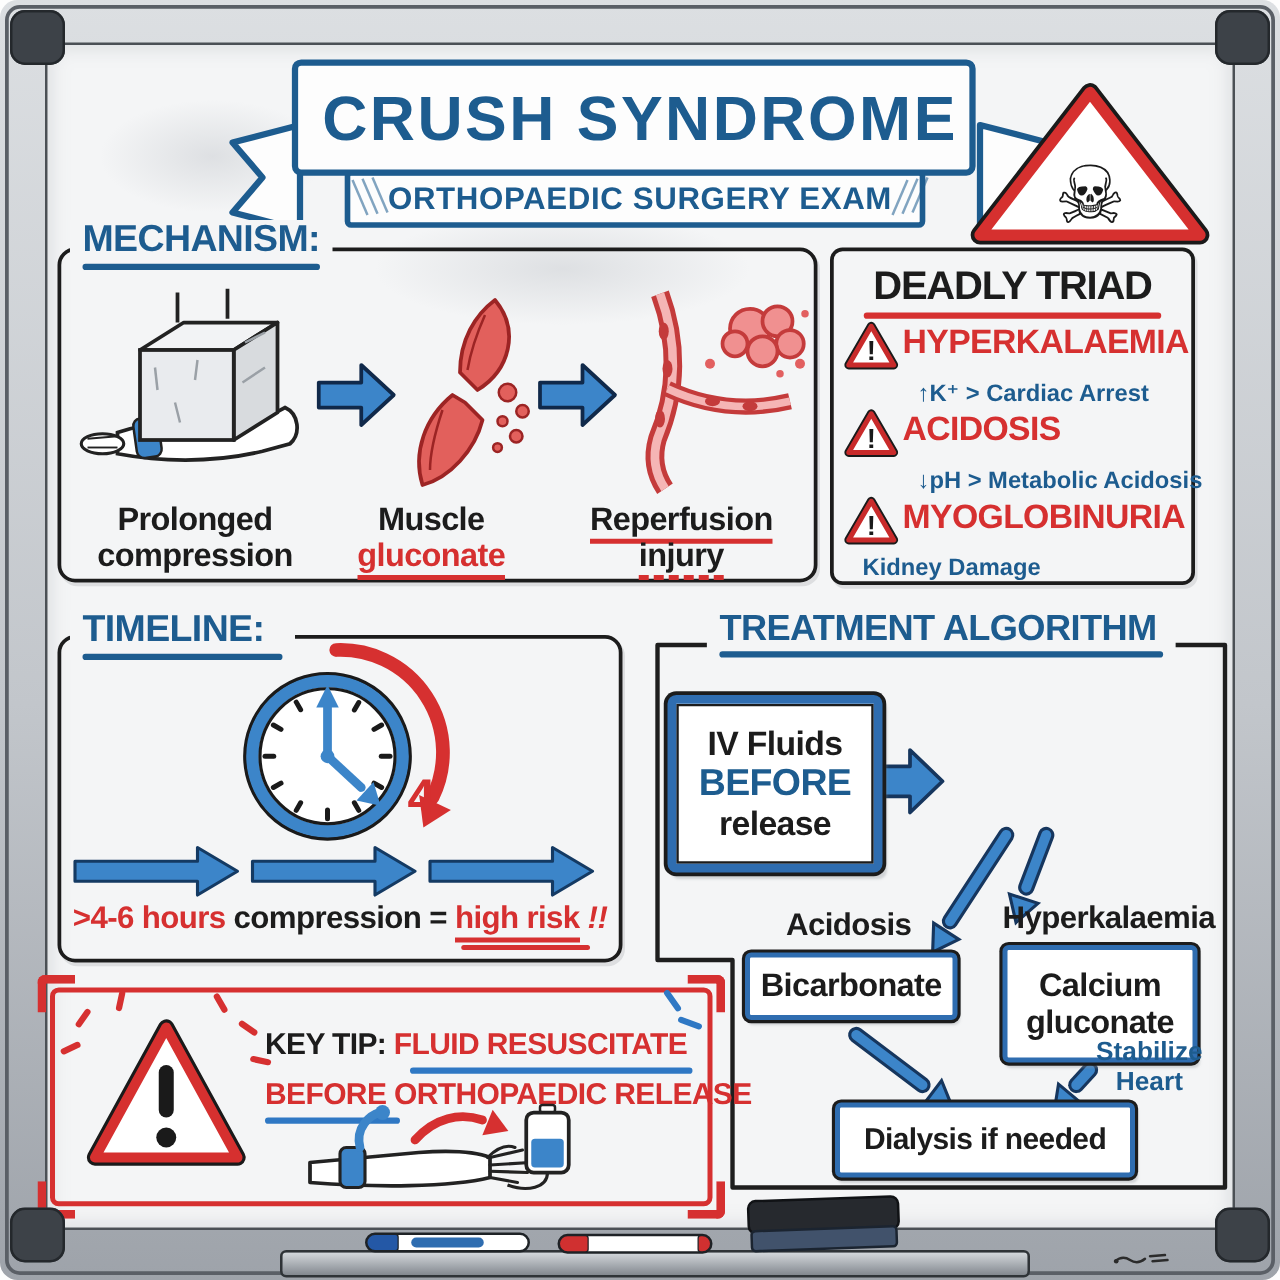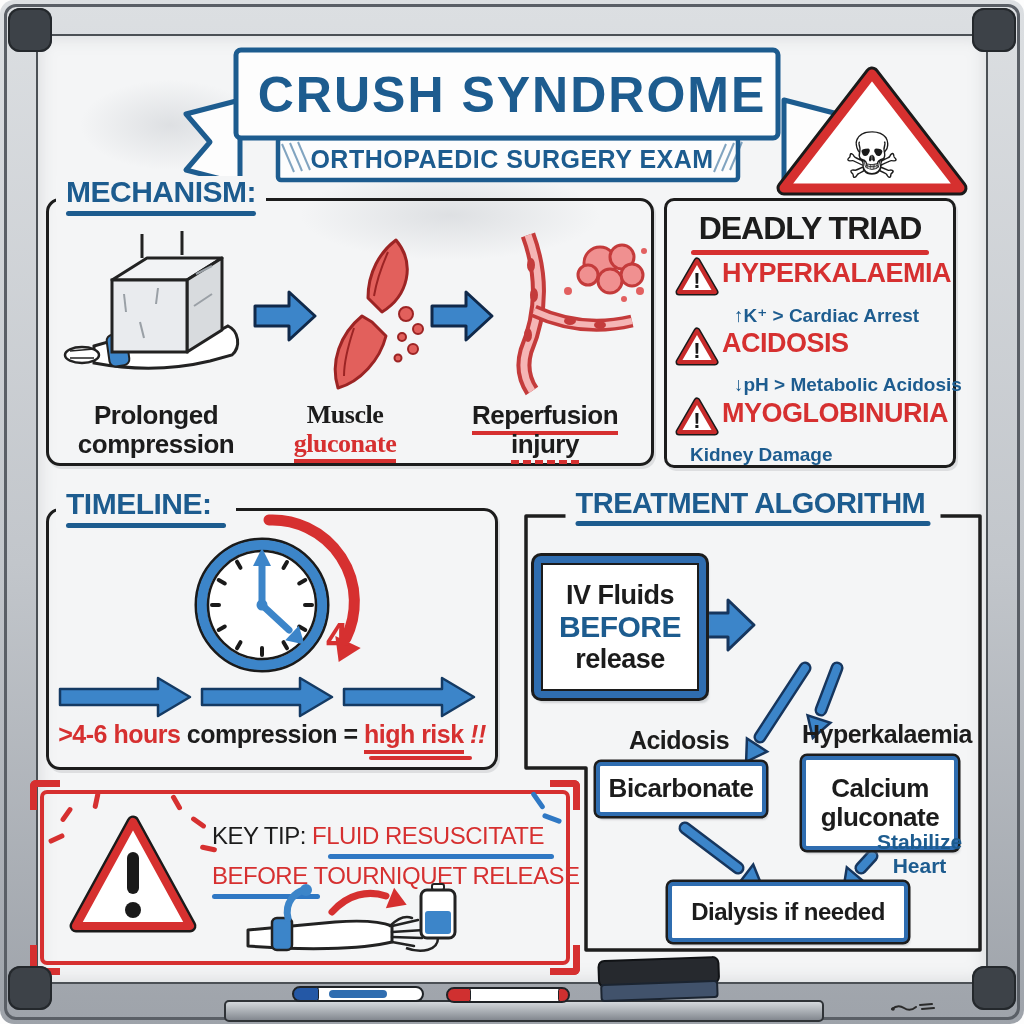--- a/index.html
+++ b/index.html
@@ -79,21 +79,21 @@
     font-weight:bold;color:var(--ink);line-height:1.12;letter-spacing:-.5px;}
   .t-box.thick{border-width:7px;box-shadow:0 0 0 3px var(--ink),inset 0 0 0 2px var(--ink),3px 5px 2px rgba(140,146,152,.35);border-radius:7px;}
   .flow-label{position:absolute;font-size:25px;font-weight:bold;color:var(--ink);
     text-align:center;letter-spacing:-.5px;white-space:nowrap;}
   .stab-note{position:absolute;font-size:21px;font-weight:bold;color:var(--blue);
     text-align:center;line-height:1.15;}
   
   .kt-box{position:absolute;left:0;top:0;width:100%;height:100%;
     border:4.5px solid var(--red);border-radius:7px;}
   .bracket{position:absolute;width:30px;height:30px;border:0 solid var(--red);}
-  .kt-line{position:absolute;font-size:24px;font-weight:normal;letter-spacing:-.5px;white-space:nowrap;}
+  .kt-line{position:absolute;font-size:24px;font-weight:bold;letter-spacing:-.5px;white-space:nowrap;}
   .kt-bar{position:absolute;height:5px;background:#2f78c4;border-radius:3px;}
   .dash{position:absolute;width:17px;height:5px;background:var(--red);border-radius:3px;}
   .sparkle{position:absolute;width:20px;height:5px;background:#2f78c4;border-radius:3px;}
   svg{display:block;overflow:visible;}
   svg text{font-family:"Liberation Sans","DejaVu Sans",sans-serif;}
 </style>
 </head>
 <body>
 
 <div class="board">
@@ -193,21 +193,21 @@
       <circle cx="70" cy="58" r="4" fill="#e26060"></circle>
         <circle cx="142" cy="58" r="4" fill="#e26060"></circle>
       <circle cx="126" cy="66" r="3" fill="#e26060"></circle>
         <circle cx="146" cy="18" r="3" fill="#e26060"></circle>
     </svg>
 
     <div class="mech-label" style="left:5px;top:203px;width:210px;">
       <div>Prolonged</div>
       <div>compression</div>
     </div>
-    <div class="mech-label" style="left:214px;top:203px;width:170px;font-family:Liberation Serif, serif;">
+    <div class="mech-label" style="left:214px;top:203px;width:170px;">
       <div>Muscle</div>
       <div class="red"><span class="ru red">gluconate</span></div>
     </div>
     <div class="mech-label" style="left:409px;top:203px;width:180px;">
       <div><span class="ru">Reperfusion</span></div>
       <div><span class="ru-dash">injury</span></div>
     </div>
   </div>
 
   <div class="abs" style="left:664px;top:198px;width:292px;height:270px;">
@@ -372,21 +372,21 @@
     <div class="dash" style="left:150px;top:30px;transform:rotate(35deg);"></div>
     <div class="dash" style="left:160px;top:56px;transform:rotate(12deg);"></div>
     <div class="sparkle" style="left:488px;top:8px;transform:rotate(55deg);"></div>
     <div class="sparkle" style="left:502px;top:26px;transform:rotate(20deg);"></div>
 
     <div class="kt-line" style="left:172px;top:32px;">
       <span class="ink">KEY TIP:</span>
       <span class="red">FLUID RESUSCITATE</span>
     </div>
     <div class="kt-bar" style="left:288px;top:64px;width:226px;"></div>
-    <div class="kt-line red" style="left:172px;top:72px;">BEFORE TOURNIQUET RELEASE</div>
+    <div class="kt-line red" style="left:172px;top:72px;">BEFORE ORTHOPAEDIC RELEASE</div>
     <div class="kt-bar" style="left:172px;top:104px;width:108px;"></div>
 
     <svg class="abs" style="left:200px;top:94px;" width="230" height="74" viewBox="0 0 230 74">
       <path d="M8 46 L95 38 C 122 36 142 38 152 42 L 152 58 C 120 66 60 66 8 62 Z" fill="#fff" stroke="#222" stroke-width="3" stroke-linejoin="round"></path>
       <path d="M152 42 L 178 36 M 152 48 L 184 46 M 152 53 L 182 54 M 152 58 L 174 62" fill="none" stroke="#222" stroke-width="2.5" stroke-linecap="round"></path>
       <path d="M150 42 Q 162 30 172 34" fill="none" stroke="#222" stroke-width="2.5" stroke-linecap="round"></path>
       <rect x="32" y="34" width="20" height="32" rx="5" fill="#3c85c9" stroke="#222" stroke-width="2.5"></rect>
       <path d="M48 34 C 44 18 56 8 64 6" fill="none" stroke="#3c85c9" stroke-width="7" stroke-linecap="round"></path>
       <circle cx="66" cy="6" r="6" fill="#3c85c9"></circle>
       <path d="M92 28 C 108 10 128 6 146 12" fill="none" stroke="#d63030" stroke-width="7" stroke-linecap="round"></path>

